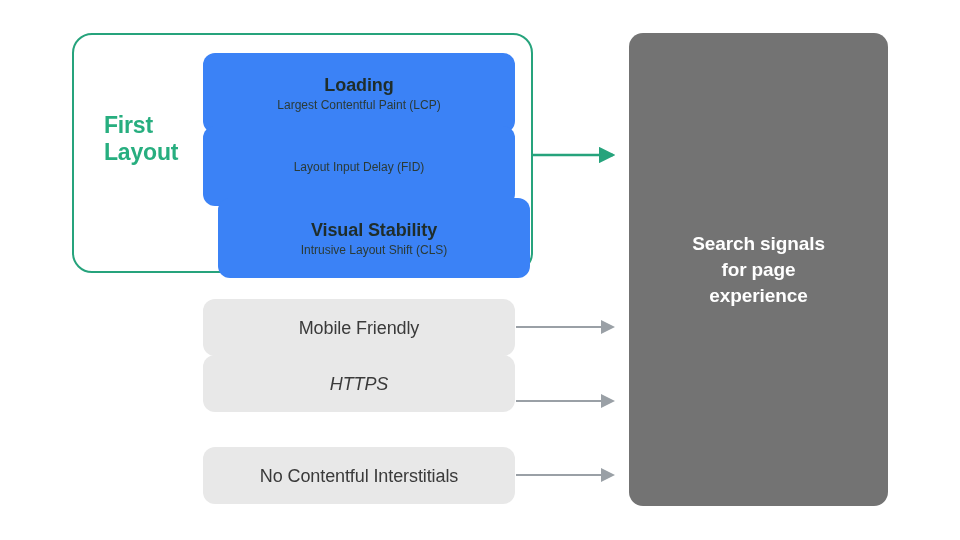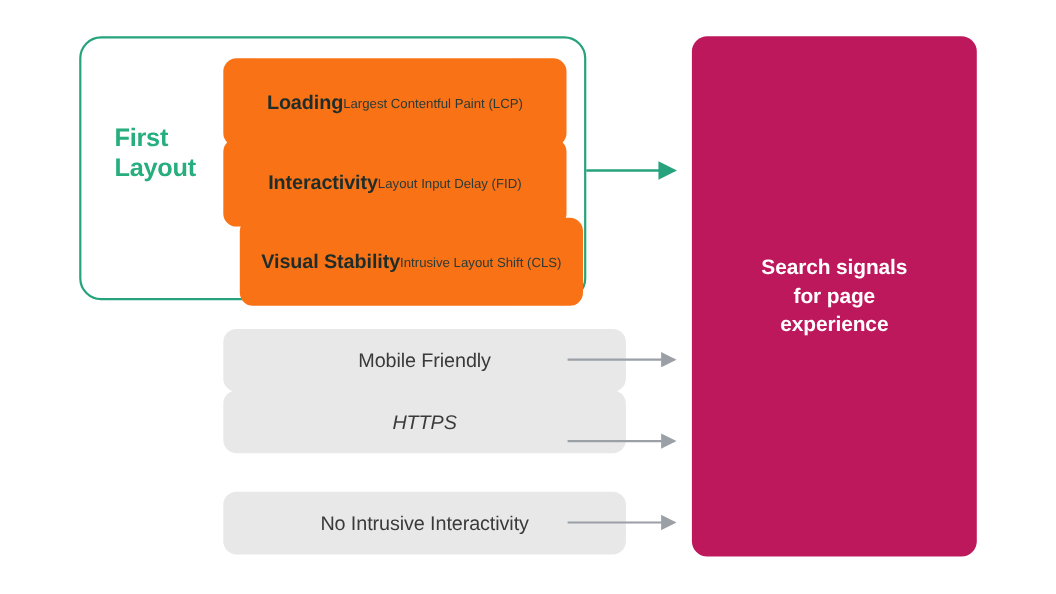--- a/index.html
+++ b/index.html
@@ -48,24 +48,24 @@
     letter-spacing: -0.2px;
     text-align: left;
   }
 
   
   .vital-card {
     position: absolute;
     left: 203px;
     width: 312px;
     height: 80px;
-    background: #f97316;
+    background: #3b82f6;
     border-radius: 12px;
     display: flex;
-    flex-direction: row;
+    flex-direction: column;
     align-items: center;
     justify-content: center;
     box-sizing: border-box;
   }
   .vital-card.v1 { top: 53px; }
   .vital-card.v2 { top: 126px; }
   .vital-card.v3 { top: 198px; margin-left: 15px; }
 
   .vital-title {
     color: #1f2d2a;
@@ -79,21 +79,21 @@
     font-size: 12px;
     font-weight: normal;
     line-height: 16px;
     margin-top: 1px;
   }
 
   
   .signal-card {
     position: absolute;
     left: 203px;
-    width: 366px;
+    width: 312px;
     height: 57px;
     background: #e8e8e8;
     border-radius: 12px;
     display: flex;
     align-items: center;
     justify-content: center;
     box-sizing: border-box;
   }
   .signal-card.s1 { top: 299px; }
   .signal-card.s2 { top: 355px; font-style: italic; }
@@ -107,21 +107,21 @@
     letter-spacing: -0.1px;
   }
 
   
   .destination-box {
     position: absolute;
     left: 629px;
     top: 33px;
     width: 259px;
     height: 473px;
-    background: #be185d;
+    background: #737373;
     border-radius: 14px;
     display: flex;
     align-items: center;
     justify-content: center;
     box-sizing: border-box;
   }
   .destination-label {
     color: #ffffff;
     font-size: 19px;
     font-weight: bold;
@@ -152,39 +152,38 @@
     <div>First</div>
     <div>Layout</div>
   </div>
 
   <div class="vital-card v1">
     <span class="vital-title">Loading</span>
     <span class="vital-sub">Largest Contentful Paint (LCP)</span>
   </div>
 
   <div class="vital-card v2">
-    <span class="vital-title">Interactivity</span>
     <span class="vital-sub">Layout Input Delay (FID)</span>
   </div>
 
   <div class="vital-card v3">
     <span class="vital-title">Visual Stability</span>
     <span class="vital-sub">Intrusive Layout Shift (CLS)</span>
   </div>
 
   <div class="signal-card s1">
     <span class="signal-label">Mobile Friendly</span>
   </div>
 
   <div class="signal-card s2">
     <span class="signal-label">HTTPS</span>
   </div>
 
   <div class="signal-card s3">
-    <span class="signal-label">No Intrusive Interactivity</span>
+    <span class="signal-label">No Contentful Interstitials</span>
   </div>
 
   <div class="destination-box">
     <span class="destination-label">Search signals
 for page
 experience</span>
   </div>
 
   <svg class="arrow-svg" viewBox="0 0 960 540">
     <defs>

